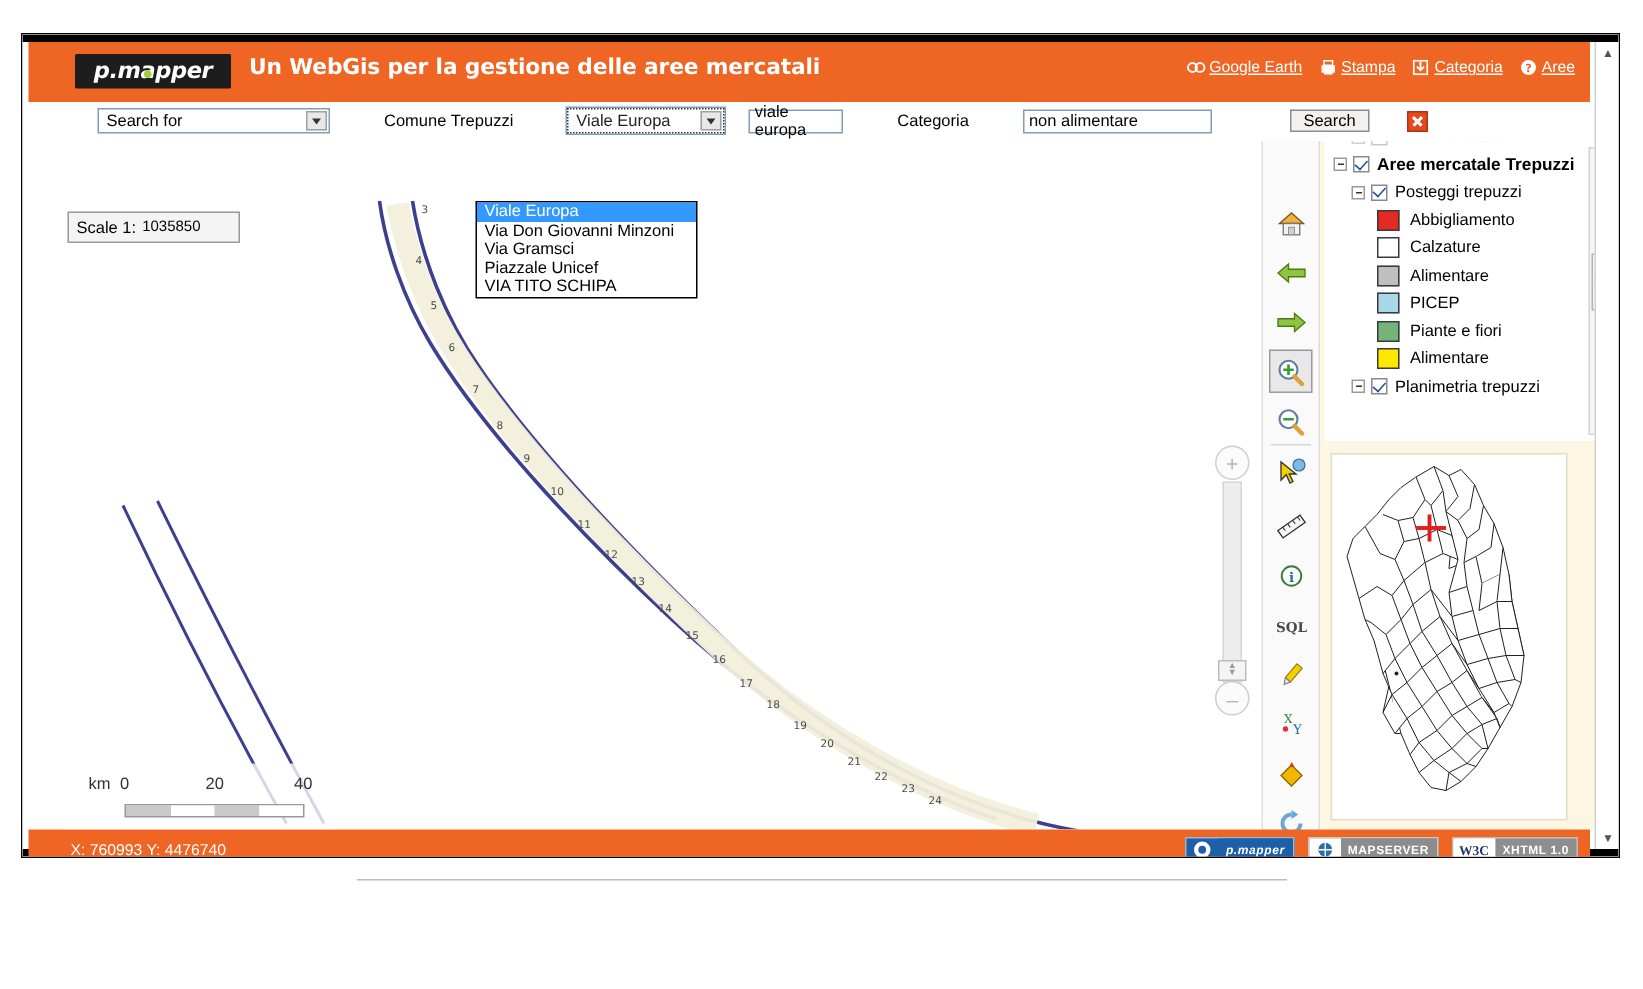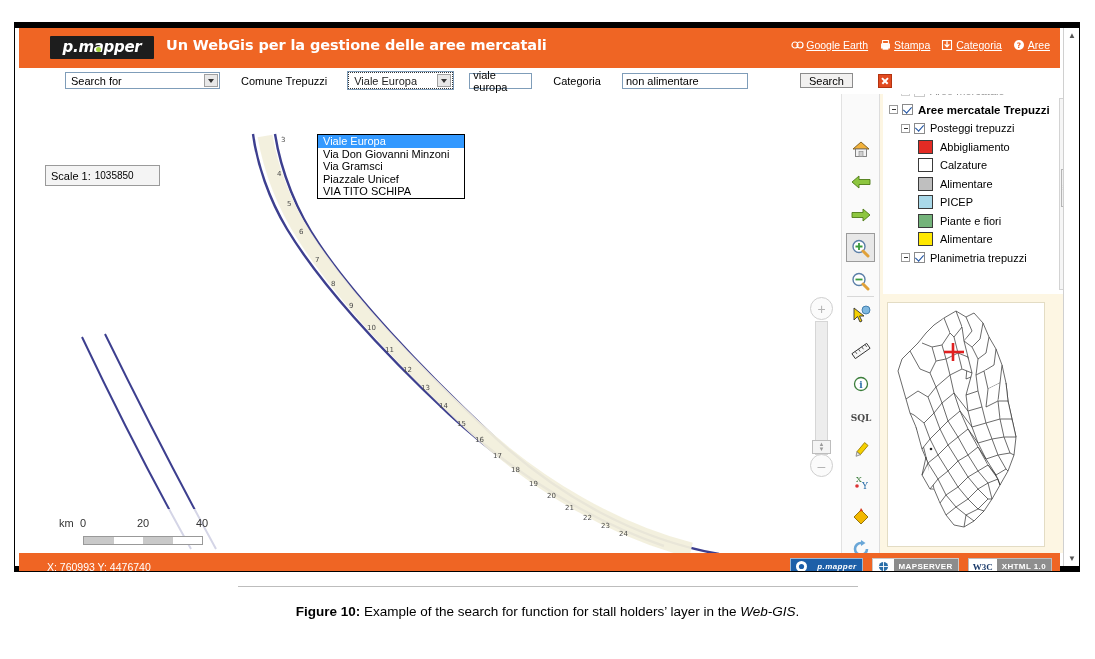--- a/index.html
+++ b/index.html
@@ -43,21 +43,21 @@
         box-sizing:border-box;display:flex;align-items:center;}
   .sel .val{font-size:11px;color:#000;padding-left:5px;font-family:"Liberation Sans",sans-serif;
         white-space:nowrap;overflow:hidden;}
   .sel .arrow{position:absolute;right:1px;top:1px;width:14px;height:13px;background:#e8e8e8;
         border:1px solid #a0a0a0;box-sizing:border-box;display:flex;align-items:center;
         justify-content:center;}
   .sel .arrow i{display:block;width:0;height:0;border-left:3px solid transparent;
         border-right:3px solid transparent;border-top:4px solid #333;}
 
   #search-for-select{width:155px;margin-left:6px;}
-  .lbl-plain{font-size:11px;color:#000;margin:0 5px;white-space:nowrap;}
+  .lbl-plain{font-size:11px;color:#000;margin:0 20px;white-space:nowrap;}
   #street-select{width:105px;border:1px dotted #333;outline:1px solid #7f9db9;}
   #street-select .val{color:#222;}
   .txtin{height:16px;border:1px solid #7f9db9;background:#fff;box-sizing:border-box;
         font-size:11px;color:#000;padding:0 3px;display:flex;align-items:center;
         font-family:"Liberation Sans",sans-serif;}
   #street-text{width:63px;}
   #categoria-text{width:126px;}
   .btn{height:15px;min-width:50px;border:1px solid #8c8c8c;background:#f2f1f0;
         box-sizing:border-box;font-size:11px;color:#000;display:flex;align-items:center;
         justify-content:center;padding:0 8px;}
@@ -75,21 +75,21 @@
         white-space:nowrap;font-family:"Liberation Sans",sans-serif;}
   .dd-item.sel-opt{background:#3399ff;color:#ffffff;}
 
   
   .map-wrap{position:absolute;left:4px;top:71px;width:821px;height:459px;background:#fff;
         overflow:hidden;}
   .map-svg{position:absolute;left:0;top:0;}
 
   .scalebox{position:absolute;left:26px;top:47px;width:115px;height:21px;background:#f4f4f4;
         border:1px solid #9a9a9a;box-sizing:border-box;display:flex;align-items:center;
-        z-index:20;margin-top:24px;}
+        z-index:20;}
   .scalebox .s-lab{font-size:11px;color:#000;padding-left:5px;}
   .scalebox .s-val{font-size:10px;color:#000;padding-left:4px;}
 
   .scalebar{position:absolute;left:24px;top:415px;width:180px;height:44px;
         background:rgba(255,255,255,0.78);z-index:20;}
   .sb-labels{position:relative;height:16px;margin-top:8px;}
   .sb-labels span{position:absolute;font-size:11px;color:#333;}
   .sb-track{position:absolute;left:40px;top:27px;width:120px;height:9px;border:1px solid #999;
         box-sizing:border-box;display:flex;}
   .sb-track div{height:100%;}
@@ -605,17 +605,14 @@
           <div class="dd-item">Via Don Giovanni Minzoni</div>
           <div class="dd-item">Via Gramsci</div>
           <div class="dd-item">Piazzale Unicef</div>
           <div class="dd-item">VIA TITO SCHIPA</div>
         </div>
 
     </div>
   </div>
 
   <div class="cap-rule"></div>
-  <div class="caption">
-    <b>Figure 10:</b><span> Example of the search for function for stall holders’ layer in the </span><i>Web-GIS</i><span>.</span>
-  </div>
 
 </div>
 
 </body></html>

